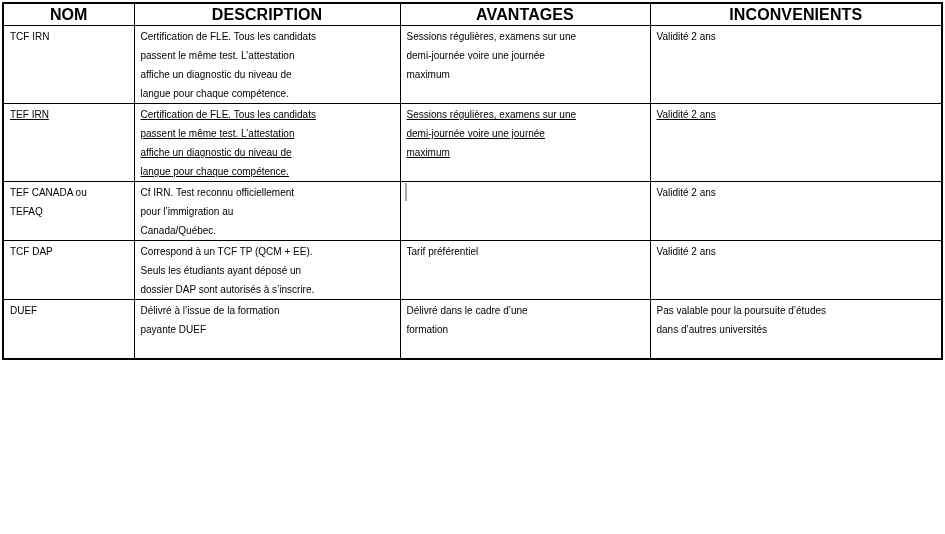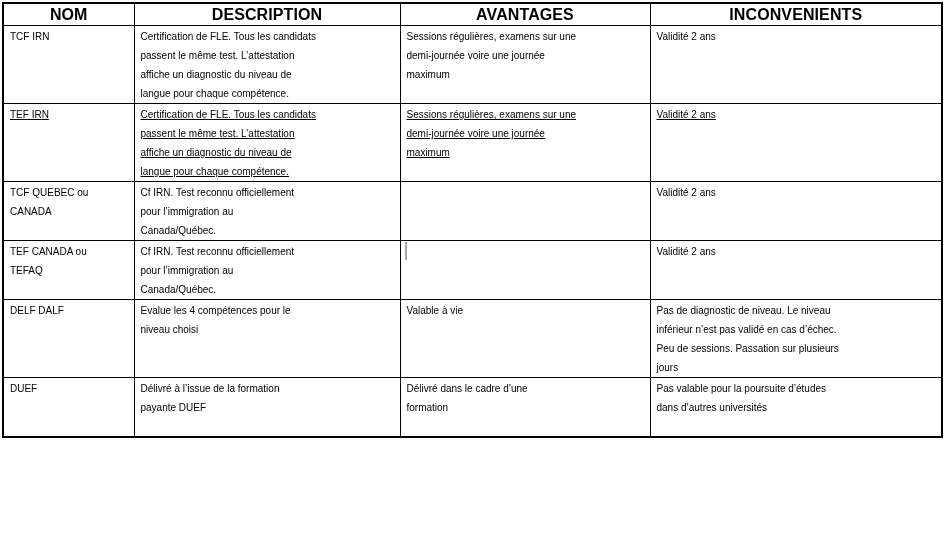--- a/index.html
+++ b/index.html
@@ -91,46 +91,35 @@
     <td>Certification de FLE. Tous les candidats
 passent le même test. L’attestation
 affiche un diagnostic du niveau de
 langue pour chaque compétence.</td>
     <td>Sessions régulières, examens sur une
 demi-journée voire une journée
 maximum</td>
     <td>Validité 2 ans</td>
   </tr>
       <tr>
-    <td>TCF QUEBEC ou
-CANADA</td>
-    <td>Cf IRN. Test reconnu officiellement
-pour l’immigration au
-Canada/Québec.</td>
-    <td></td>
-    <td>Validité 2 ans</td>
-  </tr>
-      <tr>
     <td>TEF CANADA ou
 TEFAQ</td>
     <td>Cf IRN. Test reconnu officiellement
 pour l’immigration au
 Canada/Québec.</td>
     <td><span class="cursor"></span></td>
     <td>Validité 2 ans</td>
   </tr>
       <tr>
-    <td>DELF DALF</td>
-    <td>Evalue les 4 compétences pour le
-niveau choisi</td>
-    <td>Valable à vie</td>
-    <td>Pas de diagnostic de niveau. Le niveau
-inférieur n’est pas validé en cas d’échec.
-Peu de sessions. Passation sur plusieurs
-jours</td>
+    <td>TCF DAP</td>
+    <td>Correspond à un TCF TP (QCM + EE).
+Seuls les étudiants ayant déposé un
+dossier DAP sont autorisés à s’inscrire.</td>
+    <td>Tarif préférentiel</td>
+    <td>Validité 2 ans</td>
   </tr>
       <tr>
     <td>DUEF</td>
     <td>Délivré à l’issue de la formation
 payante DUEF</td>
     <td>Délivré dans le cadre d’une
 formation</td>
     <td>Pas valable pour la poursuite d’études
 dans d’autres universités</td>
   </tr>

